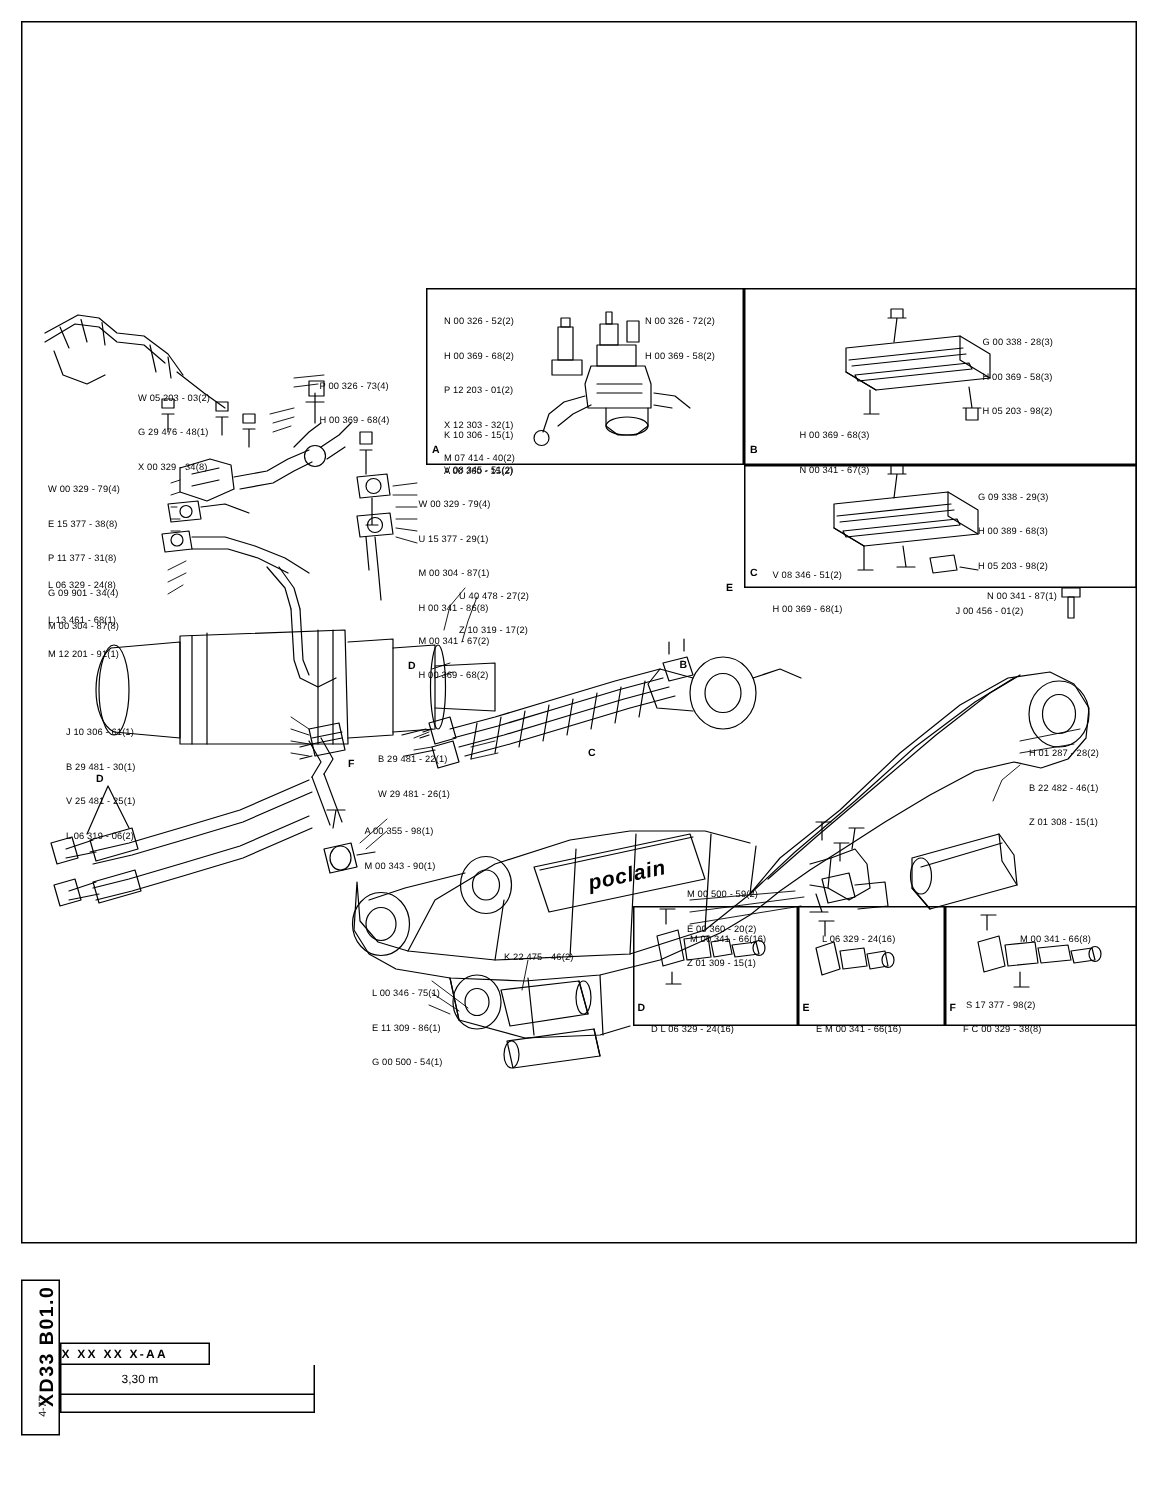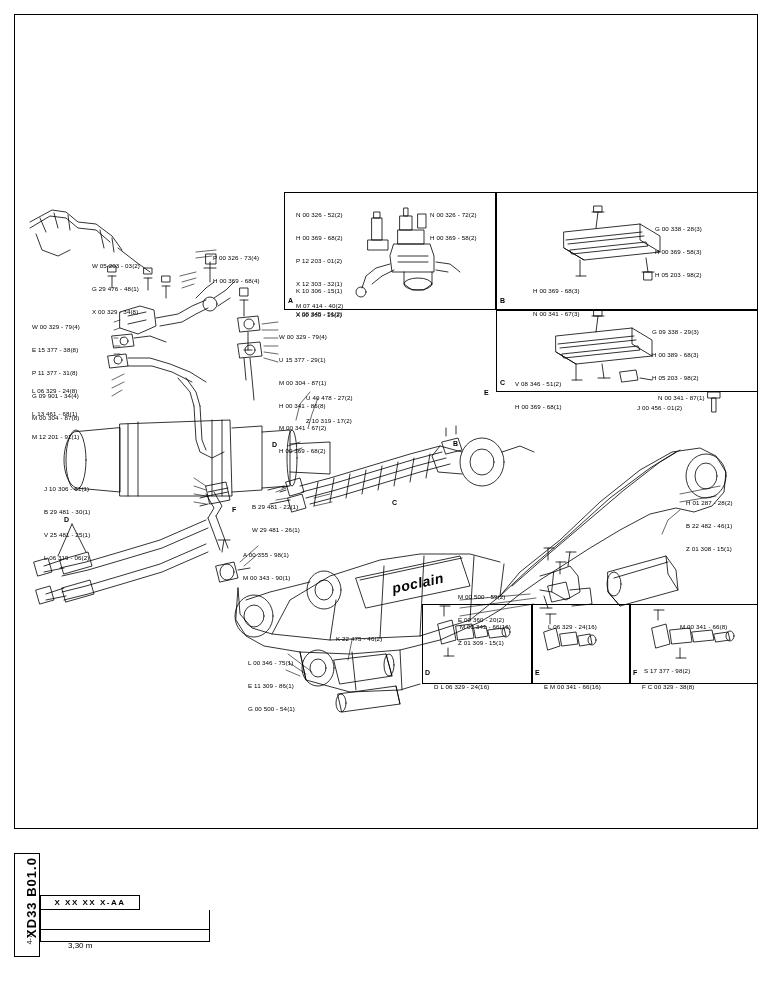--- a/index.html
+++ b/index.html
@@ -97,37 +97,36 @@
   }
   .tb-row1 {
     position: absolute;
     left: 0; top: 0;
     width: 100px; height: 15px;
     border: 1.5px solid #000;
     box-sizing: border-box;
     font-size: 8px;
     font-weight: bold;
     letter-spacing: 1.5px;
-    text-align: center;
+    text-align: left;
     line-height: 13px;
   }
   .tb-row2 {
     position: absolute;
     left: 0; top: 15px;
     width: 170px; height: 20px;
     border: 1.5px solid #000;
     border-top: none;
     box-sizing: border-box;
   }
   .tb-row2 span {
     position: absolute;
-    left: 27px;
+    left: 40px;
     top: 5px;
     font-size: 8px;
-    margin-top: 26px;
   }
   .tb-row3 {
     position: absolute;
     left: 0; top: 35px;
     width: 170px; height: 12px;
     border: 1.5px solid #000;
     border-top: none;
     box-sizing: border-box;
   }
   .marker {

